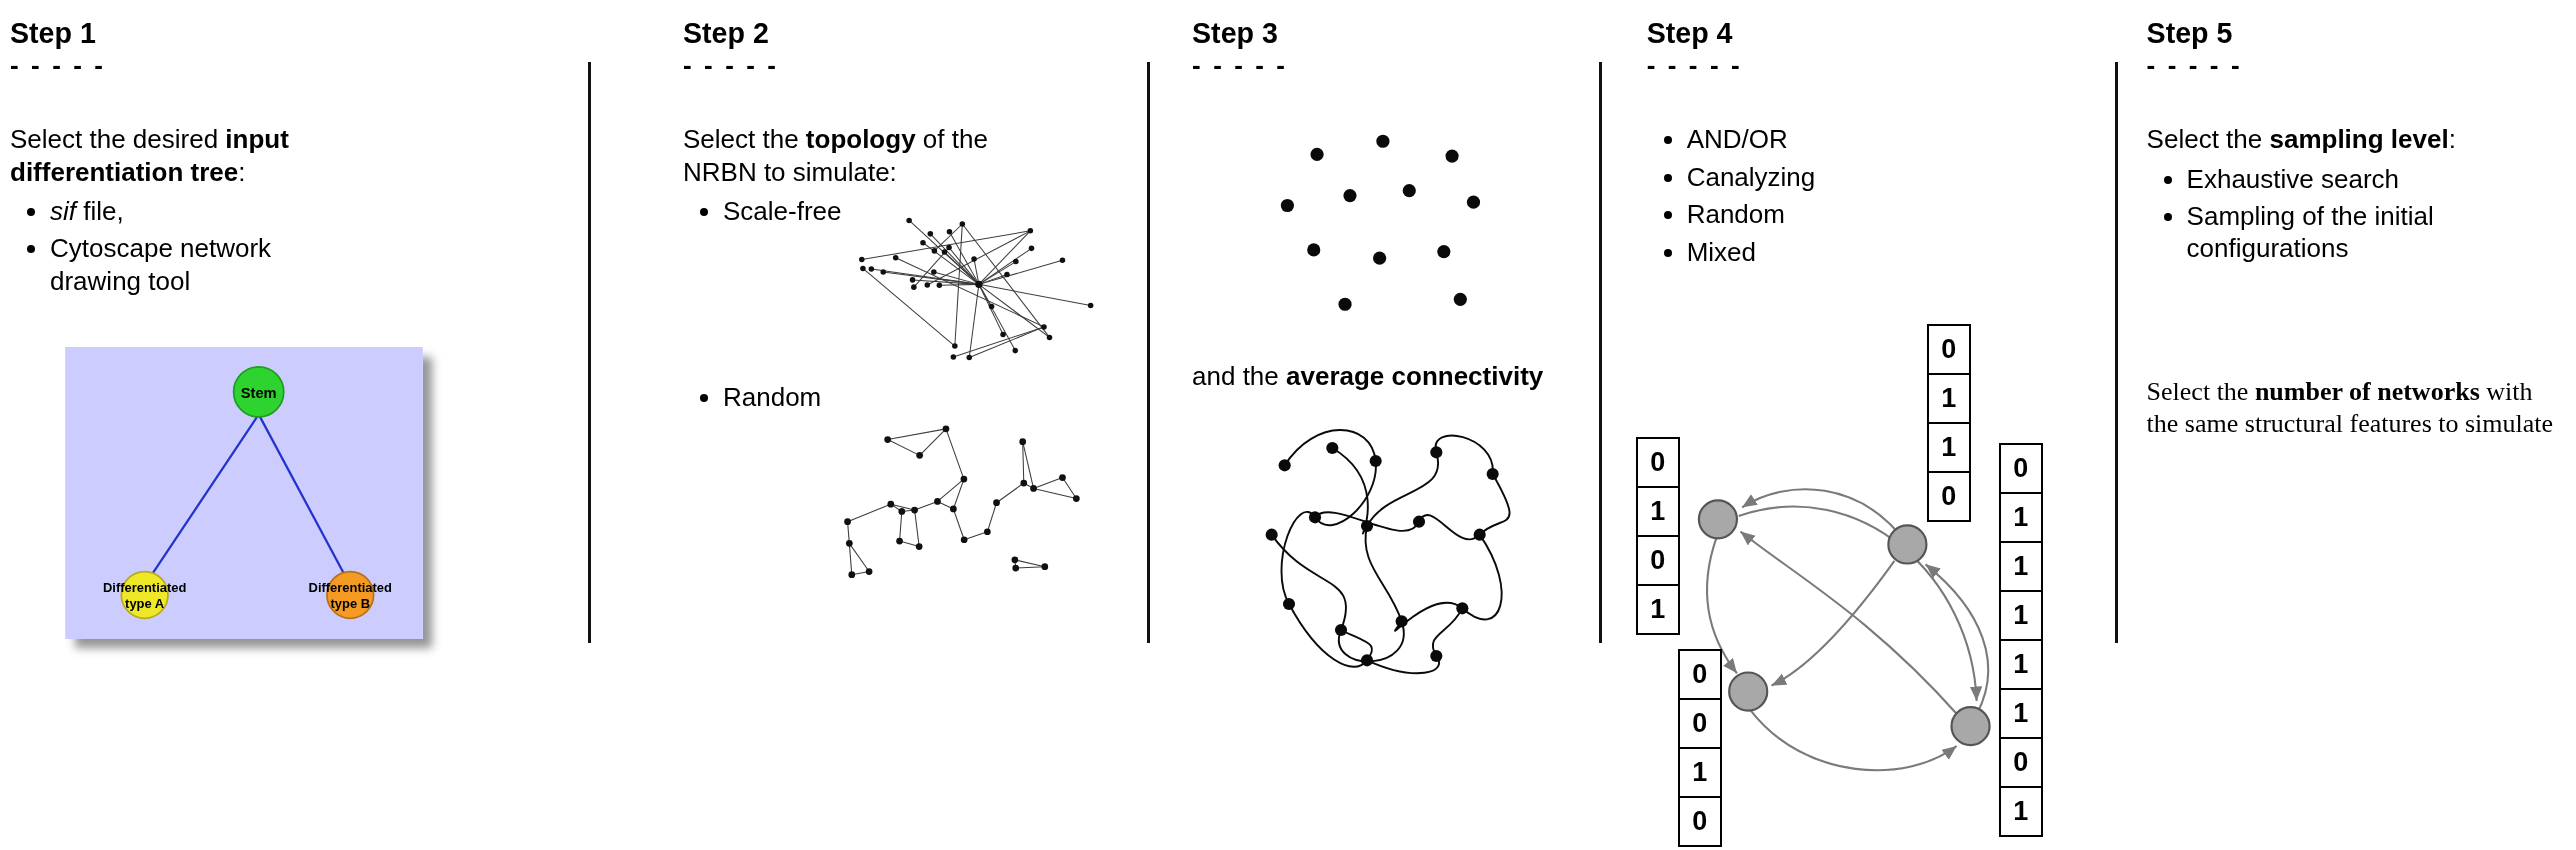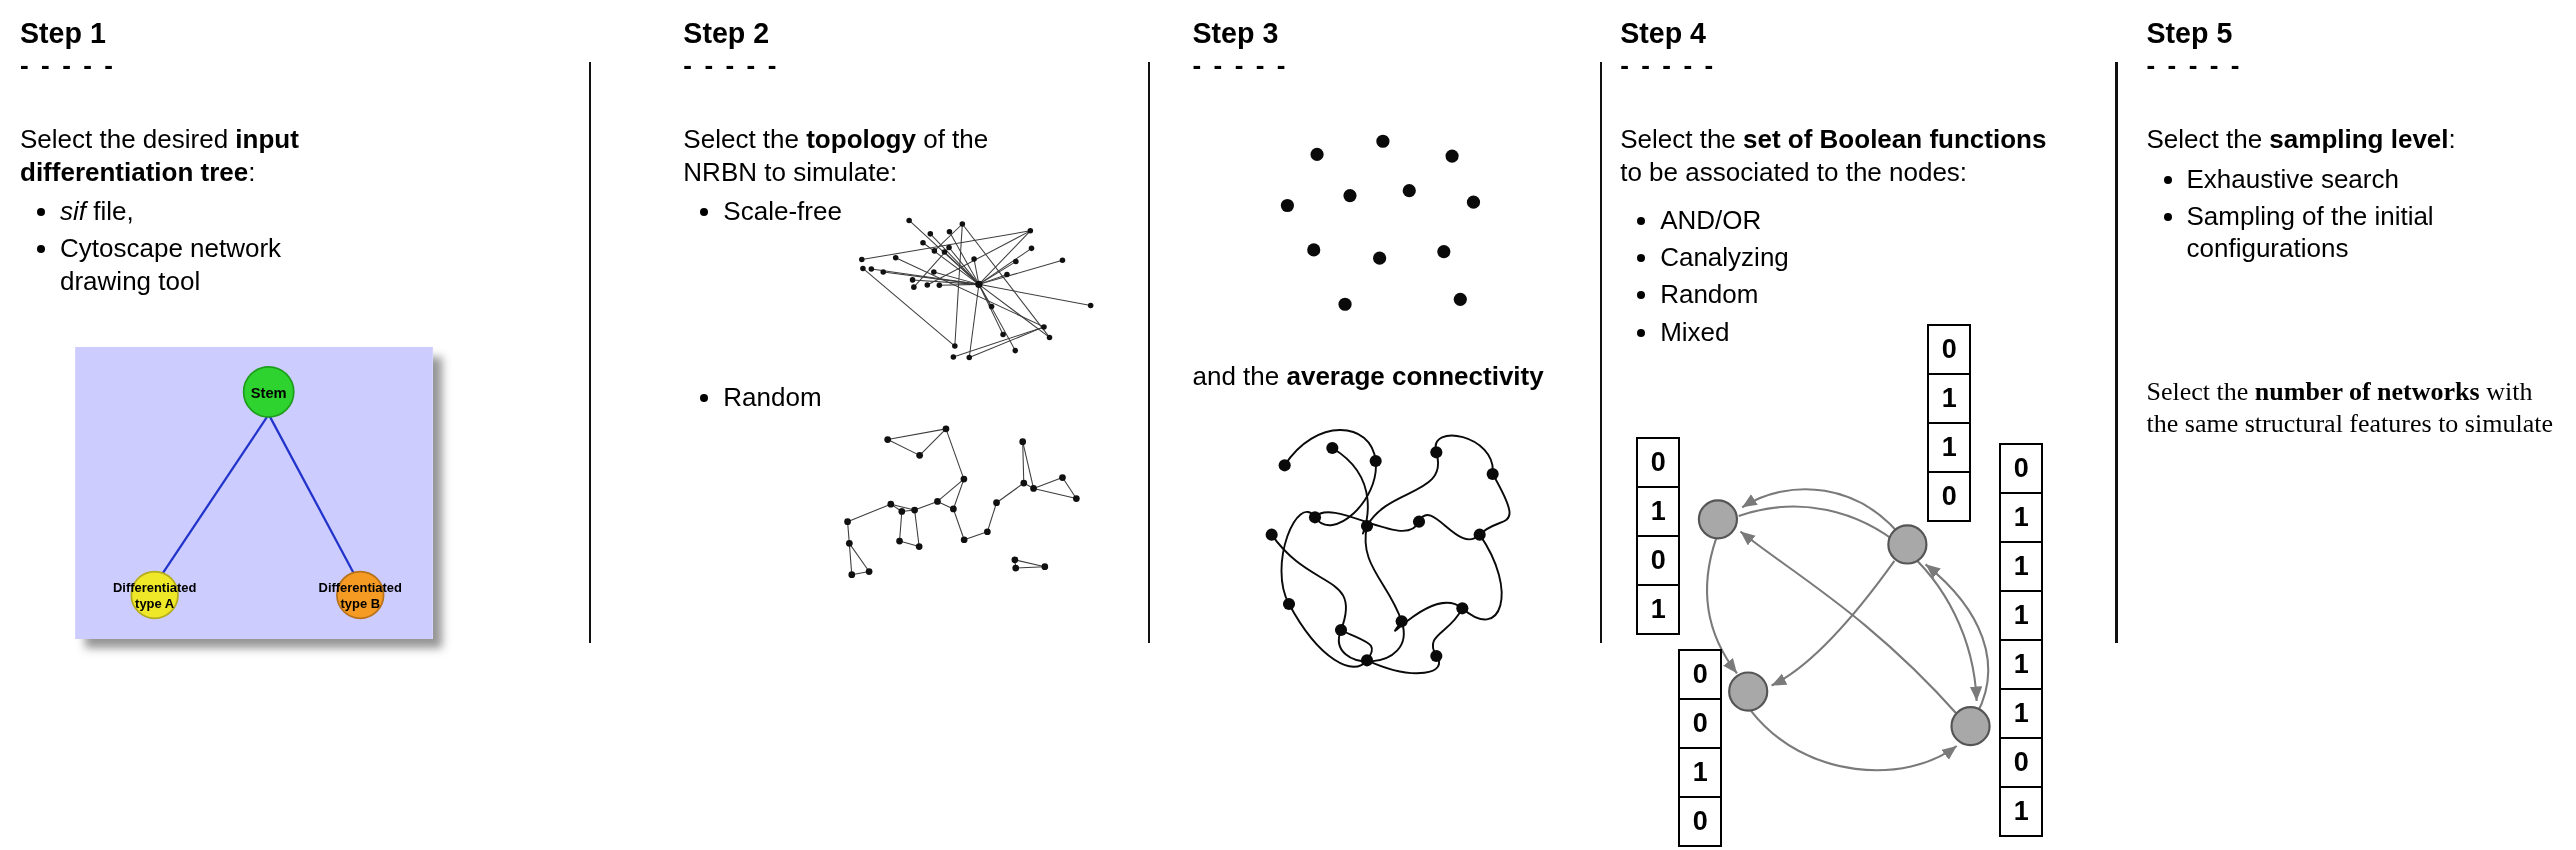--- a/index.html
+++ b/index.html
@@ -2,24 +2,24 @@
 <html style="font-size:14px"><head>
 <meta charset="utf-8">
 <style>
   html,body{margin:0;padding:0;}
   body{
     width:2576px;height:851px;background:#ffffff;color:#000;
     font-family:"Liberation Sans",sans-serif;overflow:hidden;position:relative;
   }
   .figure{display:flex;width:2576px;height:851px;}
   .step{position:relative;box-sizing:border-box;padding-top:3.5px;}
-  .step-1{width:604px;padding-left:20px;}
+  .step-1{width:604px;padding-left:10px;}
   .step-2{width:529px;padding-left:52px;margin-left:40px;}
   .step-3{width:460px;padding-left:42px;}
-  .step-4{width:526px;padding-left:18px;}
+  .step-4{width:526px;padding-left:45px;}
   .step-5{width:470px;padding-left:29px;}
   .vdivider{width:2.6px;height:581px;margin-top:62px;background:#111;flex:0 0 2.6px;}
 
   .step-title{font-size:28.6px;font-weight:bold;margin:14px 0 3.5px 0;line-height:1.1;}
   .dashes{font-size:26px;font-weight:bold;letter-spacing:2.6px;margin:0 0 45px 0;line-height:1;}
   .body-text{font-size:26px;line-height:1.24;margin:0 0 5.2px 0;}
   .blist{font-size:26px;line-height:1.24;margin:7px 0 0 0;padding-left:40px;}
   .blist li{margin-bottom:5.2px;}
   .step-1 .blist{max-width:298px;}
   .step-2 .blist li.gap-after{margin-bottom:154px;}
@@ -300,21 +300,20 @@
           <circle cx="230" cy="280" r="7"></circle>
       </g>
     </svg>
   </section>
 
   <div class="vdivider"></div>
 
   <section class="step step-4">
     <h2 class="step-title">Step 4</h2>
     <div class="dashes">- - - - -</div>
-    <p class="body-text">Select the <b>set of Boolean functions</b> to be associated to the nodes:</p>
     <ul class="blist">
       <li>AND/OR</li>
       <li>Canalyzing</li>
       <li>Random</li>
       <li>Mixed</li>
     </ul>
 
     <svg class="graph-svg" viewBox="0 0 608 983">
       <defs>
         <marker id="arrowhead" markerWidth="9" markerHeight="8" refX="7" refY="3" orient="auto" markerUnits="strokeWidth">

